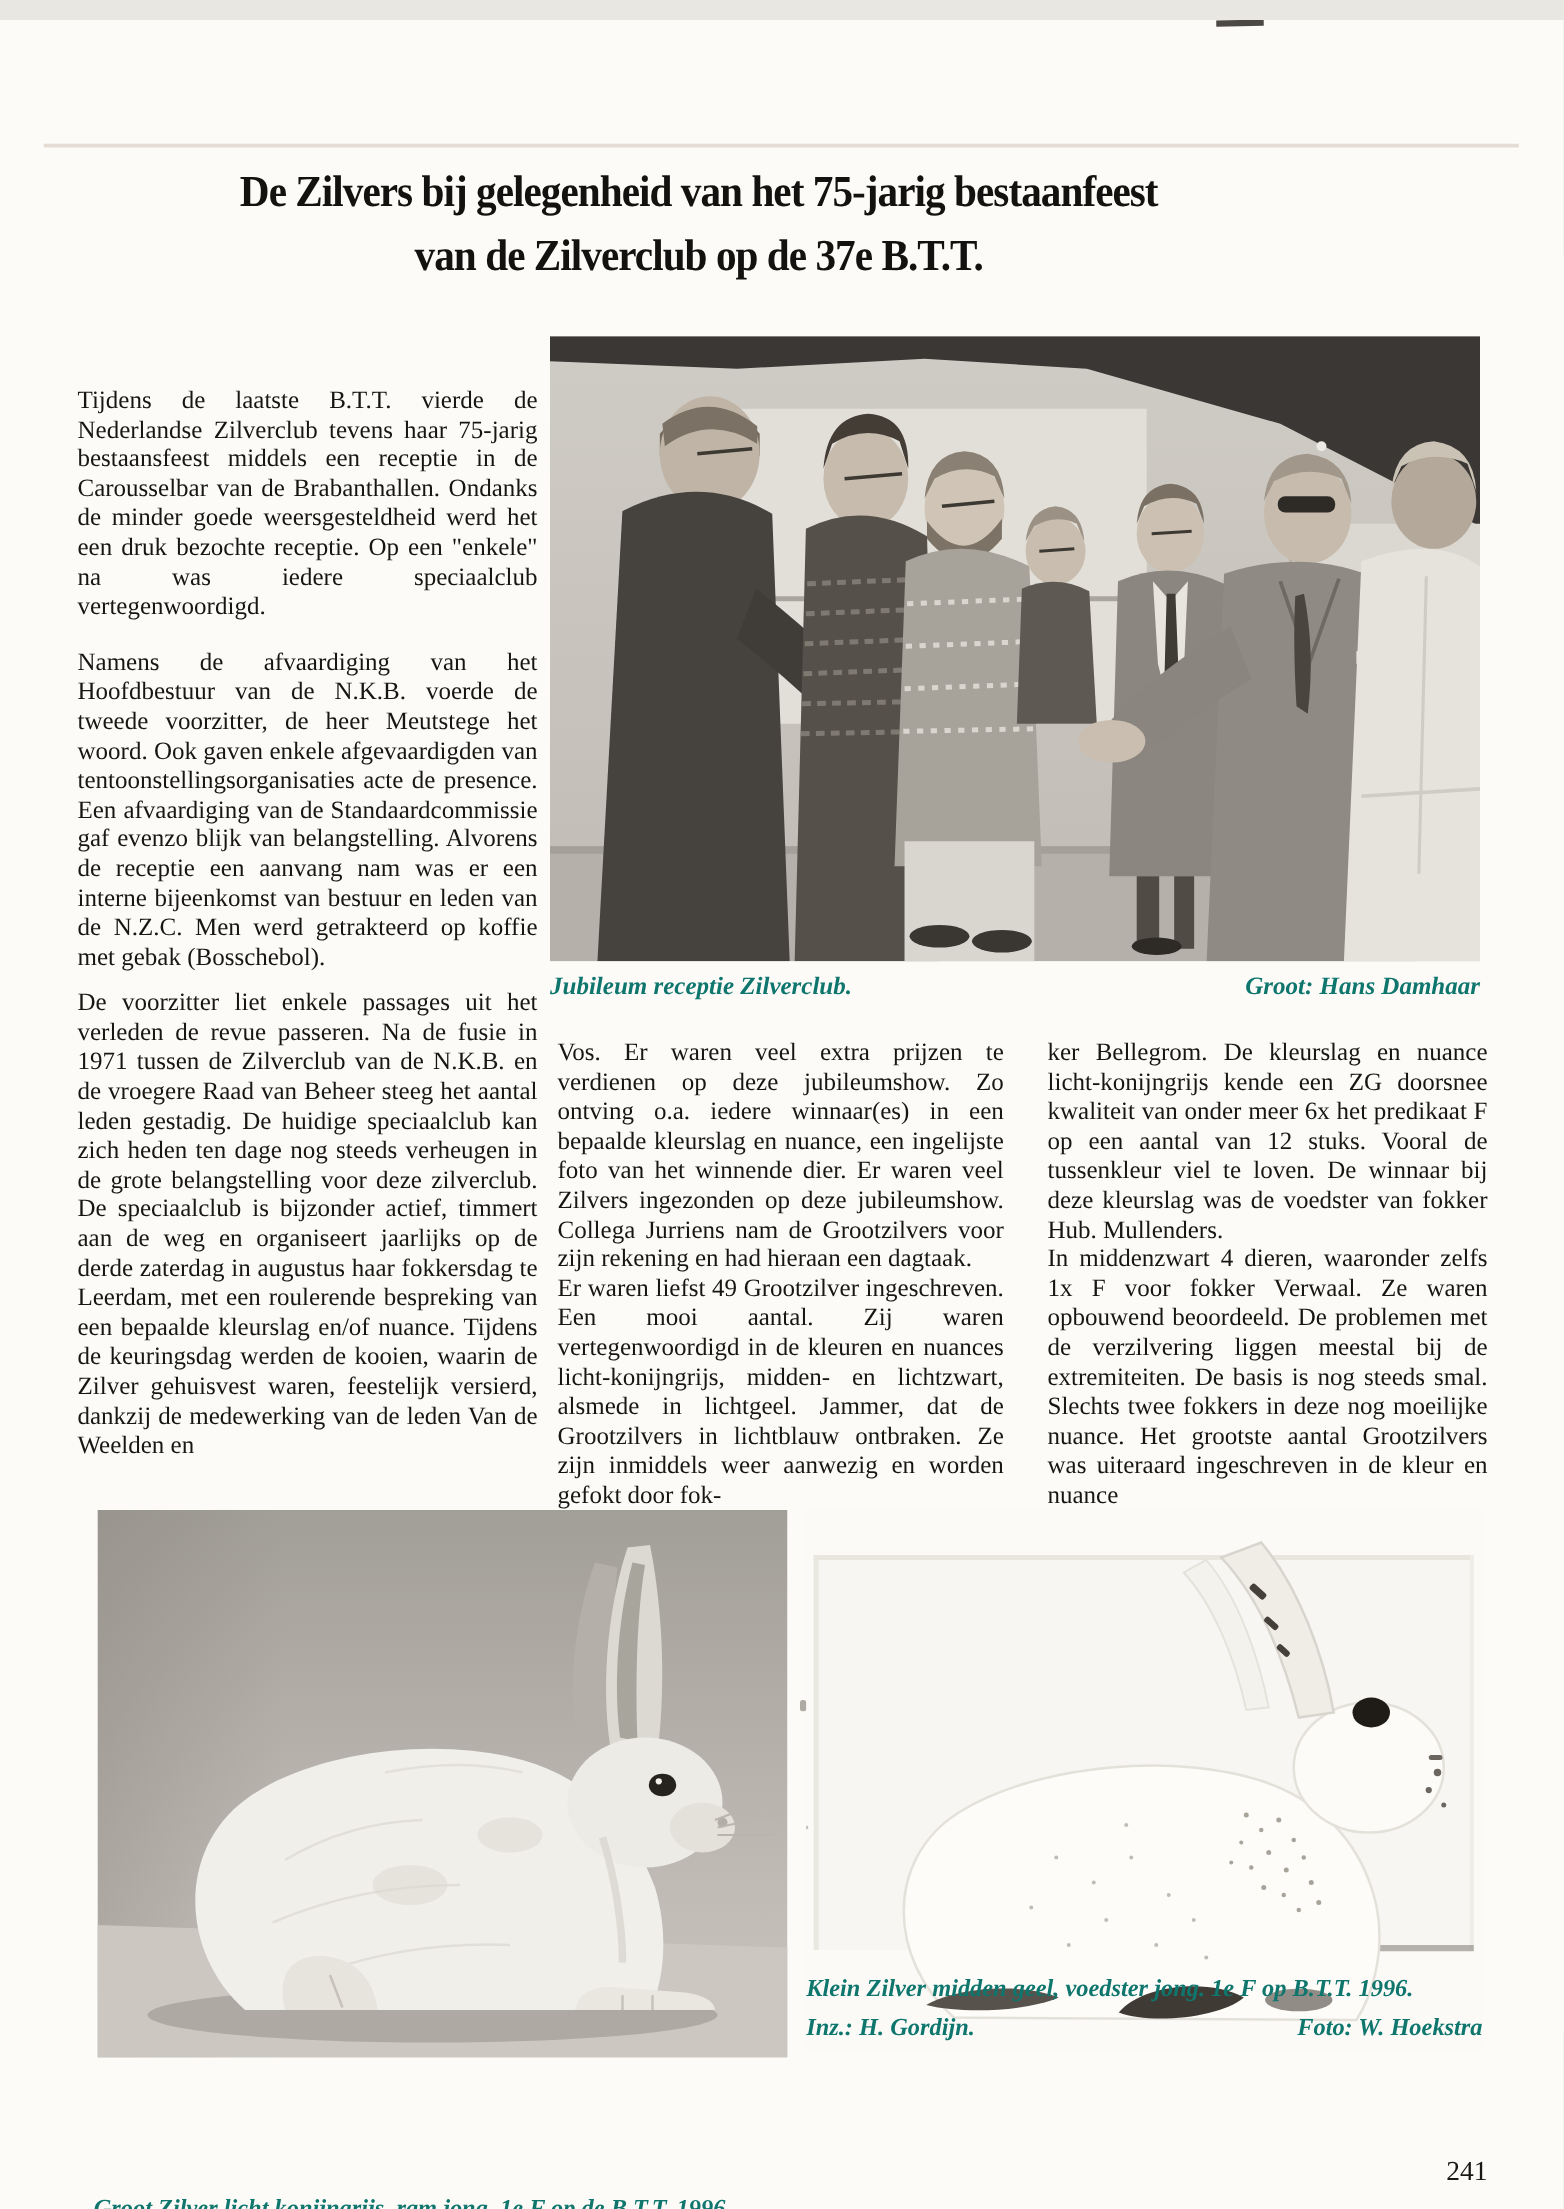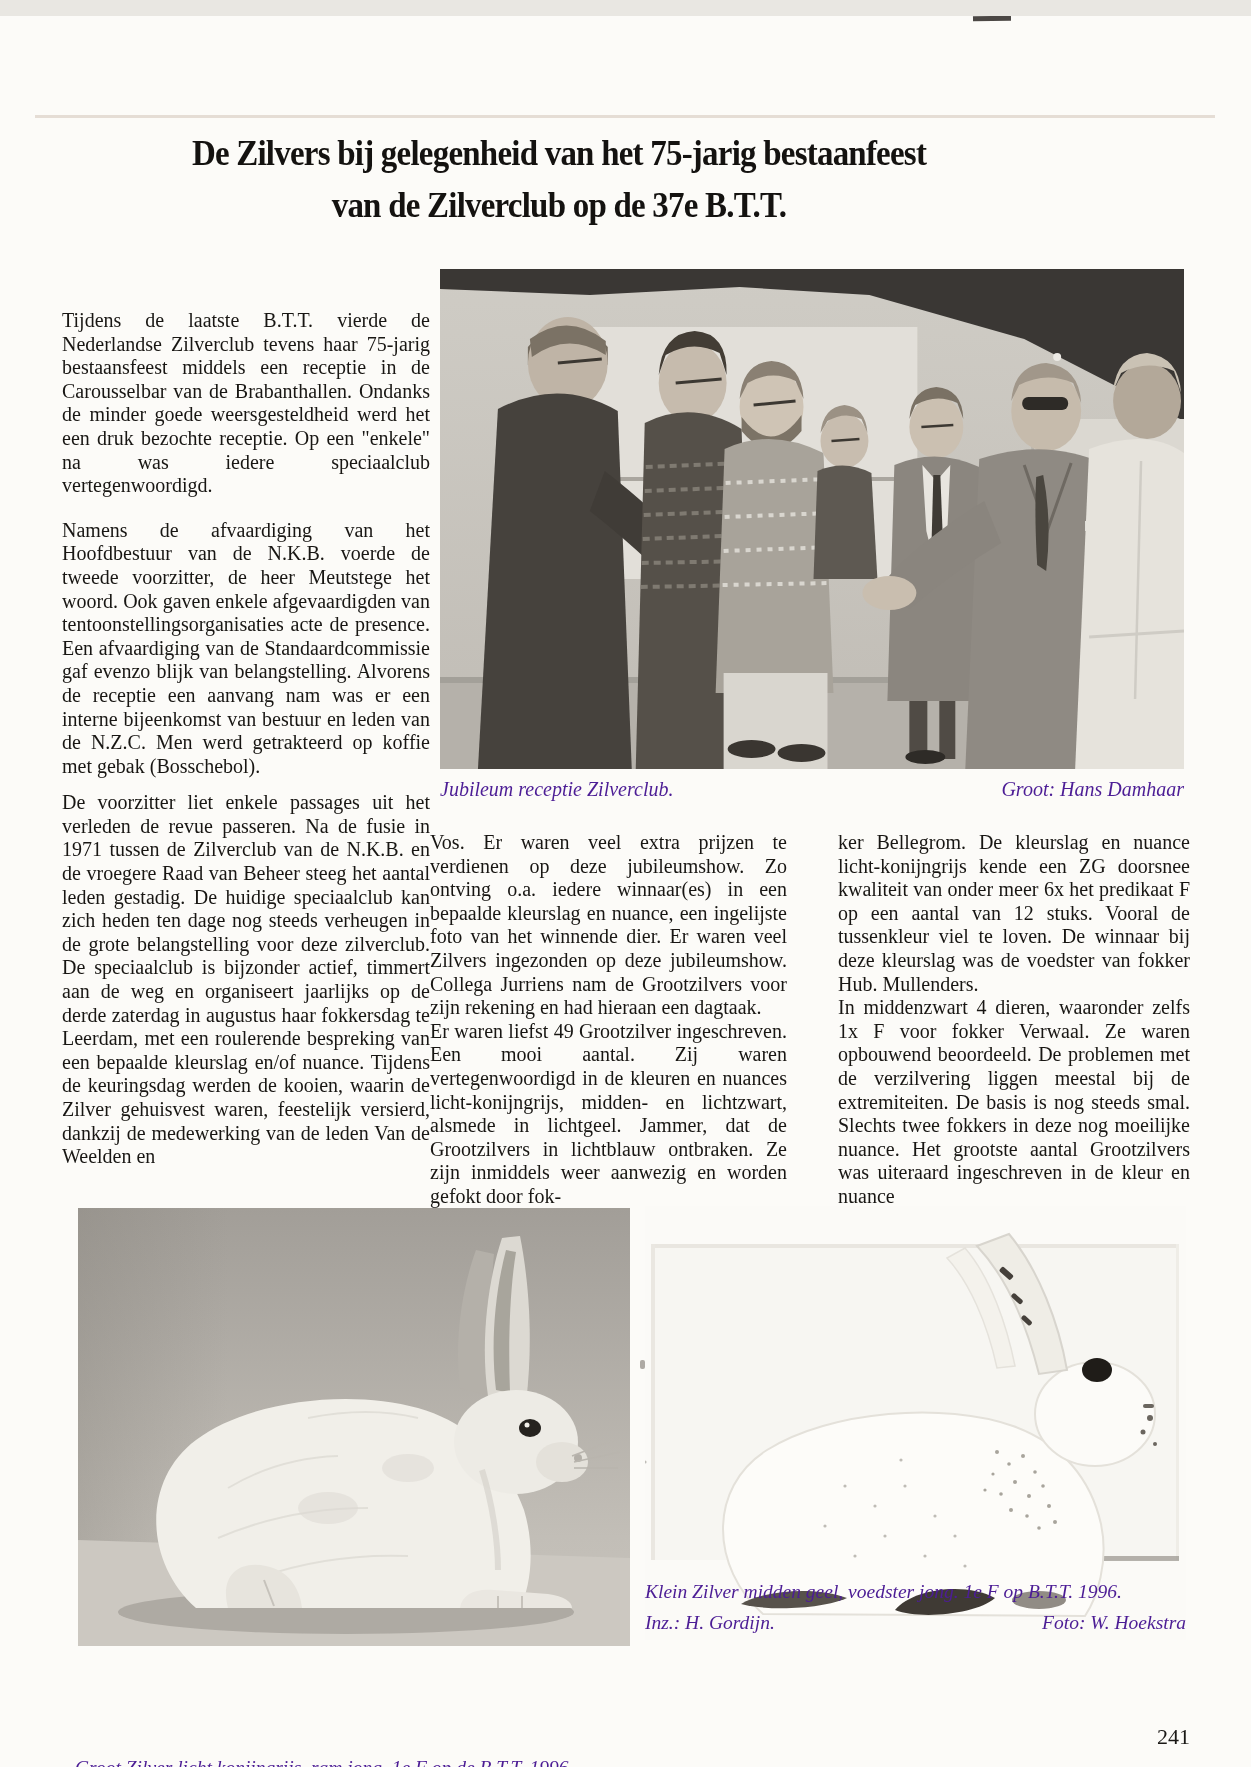--- a/index.html
+++ b/index.html
@@ -27,34 +27,34 @@
     font-size:34px; font-weight:bold; letter-spacing:-0.8px;
     line-height:50px; color:#141210;
     transform:scale(0.97,1.04); transform-origin:50% 0;
   }
   .title-line { display:block; }
 
   
   .col { position:absolute; font-size:20px; line-height:23.6px; text-align:justify; }
   .col p { margin:0; }
   .col-left   { left:62px;  top:293px; width:368px; }
-  .col-middle { left:430px; top:815px; width:357px; }
+  .col-middle { left:446px; top:815px; width:357px; }
   .col-right  { left:838px; top:815px; width:352px; }
   .gap-lg { margin-top:21px !important; }
   .gap-sm { margin-top:13px !important; }
 
   
   figure { margin:0; padding:0; position:absolute; }
   figure svg { display:block; }
   .photo-top { left:440px; top:253px; width:744px; height:500px; }
   .photo-bl  { left:78px;  top:1192px; width:552px; height:438px; }
   .photo-br  { left:645px; top:1190px; width:541px; height:434px; }
 
   
-  .caption { position:absolute; font-style:italic; font-size:20px; color:#4c1d95; }
+  .caption { position:absolute; font-style:italic; font-size:20px; color:#0f766e;font-weight:bold; }
   .caption-top { left:440px; top:762px; width:744px; display:flex; justify-content:space-between; }
   .caption-bottom { font-size:19.5px; line-height:31px; }
   .caption-bl { left:75px;  top:1736px; width:557px; }
   .caption-br { left:645px; top:1560px; width:541px; }
   .cap-row2 { display:flex; justify-content:space-between; }
 
   .page-number {
     position:absolute; right:61px; top:1708px;
     font-size:22px; color:#1a1815;
   }

